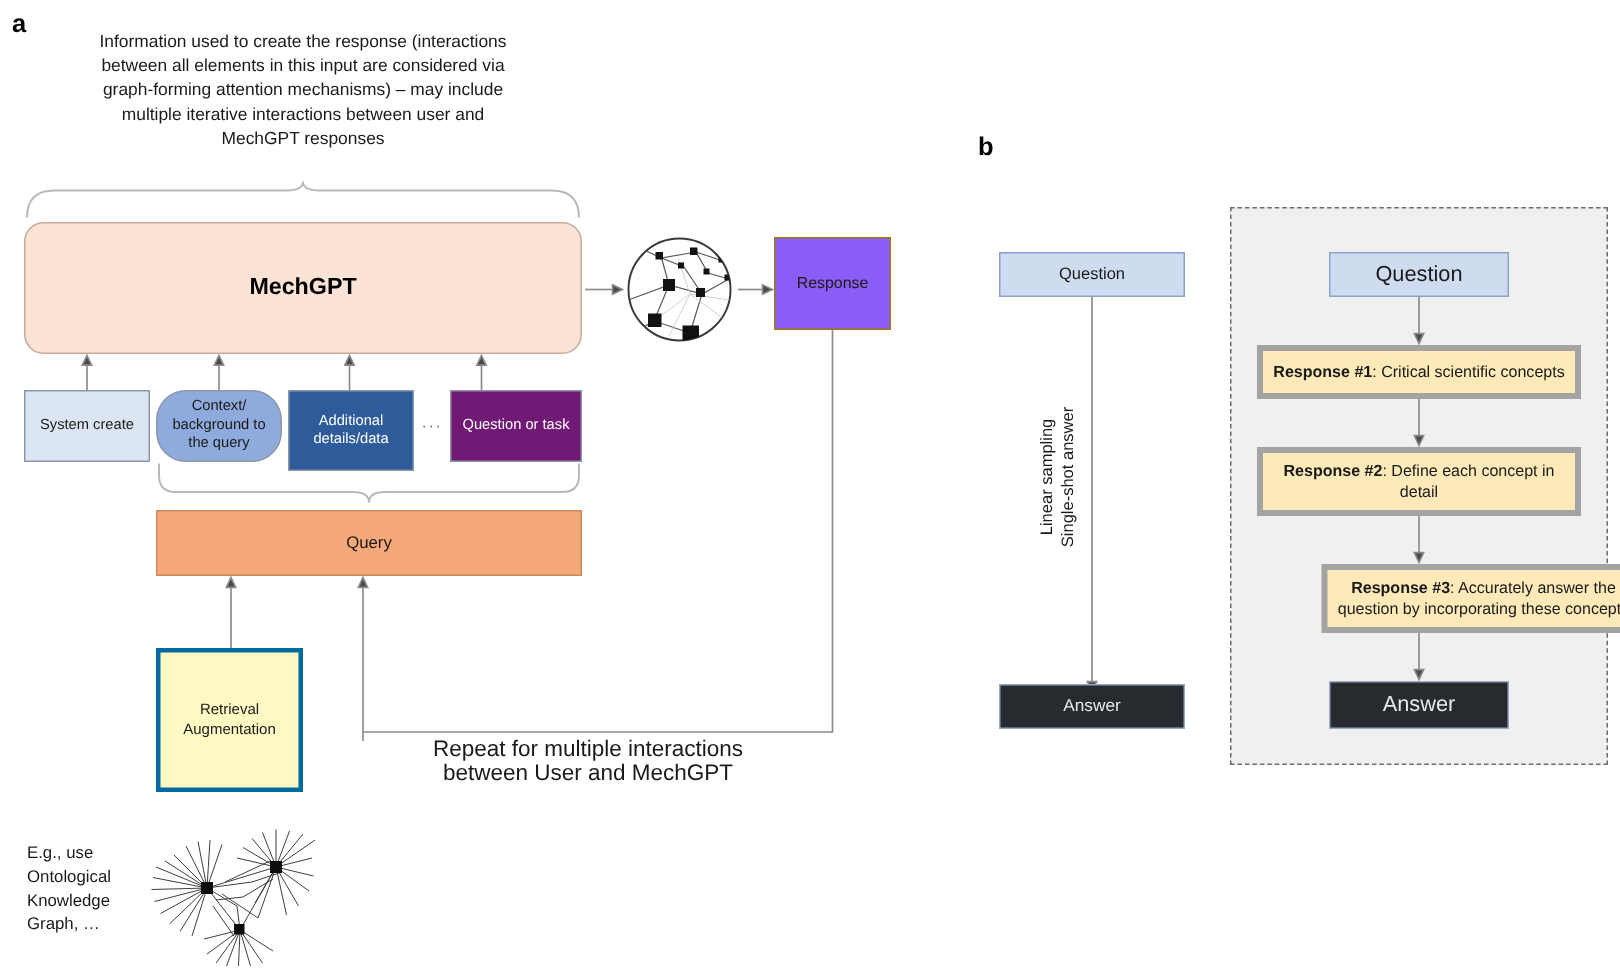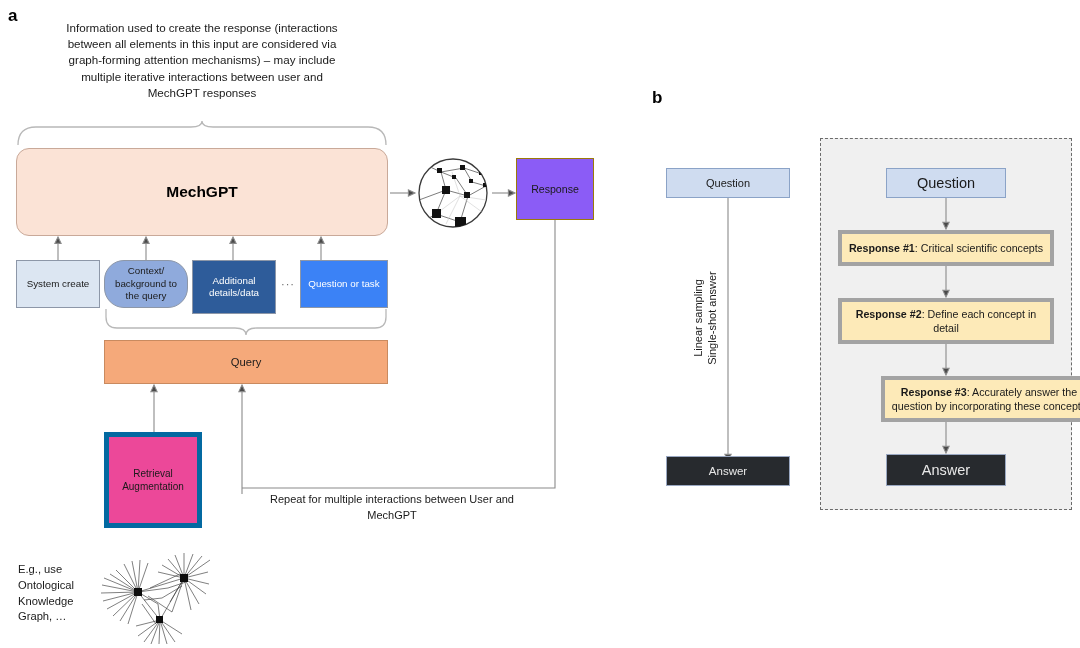--- a/index.html
+++ b/index.html
@@ -53,38 +53,38 @@
 
   .inbox {
     border: 1px solid #8d97a8;
     font-size: 9.8px;
     line-height: 12.4px;
     padding: 2px;
   }
   .inbox-1 { background: #dce6f2; color: #1a1a1a; }
   .inbox-2 { background: #8faadc; color: #1a1a1a; border-radius: 20px; }
   .inbox-3 { background: #2e5c9a; color: #ffffff; }
-  .inbox-4 { background: #3b82f6; color: #ffffff; }
+  .inbox-4 { background: #701a75; color: #ffffff; }
 
   .ellipsis-dots {
     font-size: 11px;
     color: #666;
     letter-spacing: 1px;
   }
 
   .query-box {
     background: #f5a97a;
     border: 1px solid #c98a5f;
     font-size: 11.2px;
     color: #1a1a1a;
   }
 
   .retrieval-box {
-    background: #ec4899;
-    border: 5px solid #0369a1;
+    background: #fef9c3;
+    border: 3px solid #0369a1;
     font-size: 10px;
     line-height: 13px;
     color: #1a1a1a;
   }
 
   .response-box {
     background: #8b5cf6;
     border: 1.4px solid #9c7a08;
     font-size: 10.6px;
     color: #1a1a1a;
@@ -137,21 +137,21 @@
     font-size: 11px;
     line-height: 14px;
     color: #1a1a1a;
     text-align: center;
     transform: rotate(-90deg);
     transform-origin: center center;
     white-space: nowrap;
   }
 
   .small-note {
-    font-size: 11px;
+    font-size: 15px;
     line-height: 15.5px;
     text-align: center;
     color: #1a1a1a;
   }
   .kg-note {
     font-size: 11.2px;
     line-height: 15.8px;
     text-align: left;
     color: #1a1a1a;
   }

